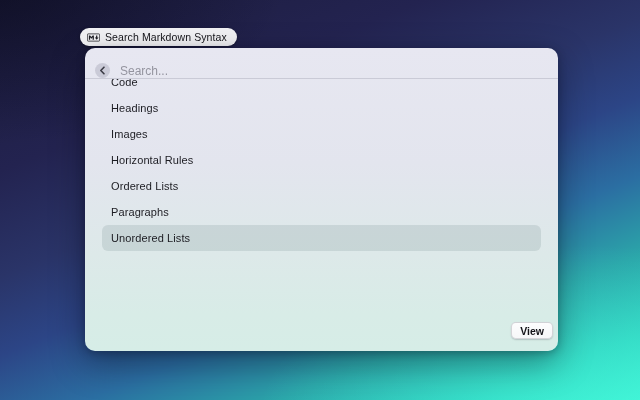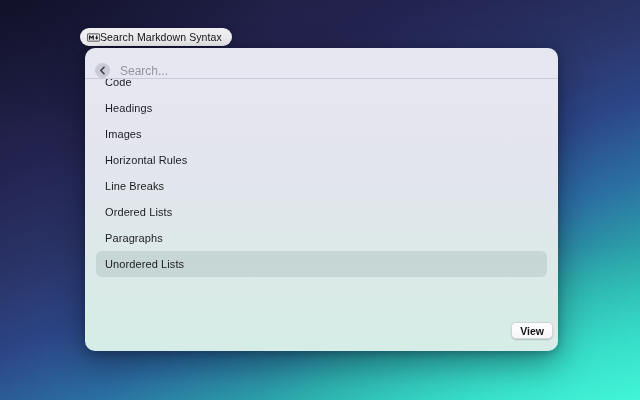--- a/index.html
+++ b/index.html
@@ -12,21 +12,21 @@
     position:relative;width:640px;height:400px;overflow:hidden;
     background:
       radial-gradient(95% 85% at 92% 108%, rgba(70,255,223,.50), rgba(70,255,223,0) 55%),
       radial-gradient(75% 65% at -2% -4%, rgba(4,4,18,.50), rgba(4,4,18,0) 62%),
       linear-gradient(158deg,#1c1c3c 0%,#232350 26%,#2a3468 42%,#2c4586 54%,#2b6ea2 66%,#2ba5a9 78%,#31d2c0 90%,#3eeed2 100%);
   }
 
   
   .pill{
     position:absolute;left:80px;top:28px;height:18px;
-    display:flex;align-items:center;
+    display:flex;align-items:center;gap:5px;
     padding:0 10px 0 7px;border-radius:10px;
     background:#f1f1f4;color:#141419;
     font-size:10.5px;font-weight:500;letter-spacing:.1px;
     box-shadow:0 1px 3px rgba(0,0,10,.35);
   }
   .pill .md-icon{display:flex;align-items:center;}
 
   
   .window{
     position:absolute;left:85px;top:48px;width:473px;height:303px;
@@ -47,21 +47,21 @@
     display:flex;align-items:center;justify-content:center;
     flex:0 0 auto;border:none;padding:0;cursor:default;
   }
   .search-input{
     margin-left:10px;flex:1;border:none;outline:none;background:transparent;
     font-family:"Liberation Sans", sans-serif;
     font-size:12px;color:#2a2a33;padding:0;
   }
   .search-input::placeholder{color:#94949f;opacity:1;}
 
-  .list{flex:1 1 auto;overflow:hidden;padding:0 11px;}
+  .list{flex:1 1 auto;overflow:hidden;padding:0 17px;}
   .row{
     height:26px;display:flex;align-items:center;
     padding:0 9px;border-radius:6px;
     font-size:11px;color:#1c1c22;letter-spacing:.1px;
   }
   .row:first-child{margin-top:-10px;}
   .row.selected{background:rgba(25,60,60,.11);}
 
   .footer{
     flex:0 0 29px;display:flex;align-items:center;justify-content:flex-end;
@@ -104,21 +104,20 @@
       </button>
       <input class="search-input" type="text" placeholder="Search..." style="">
     </div>
 
     <div class="list">
 
     <div class="row" style="">Code</div>
         <div class="row" style="">Headings</div>
         <div class="row" style="">Images</div>
         <div class="row" style="">Horizontal Rules</div>
-        <div class="row" style="">Line Breaks</div>
         <div class="row" style="">Ordered Lists</div>
         <div class="row" style="">Paragraphs</div>
         <div class="row selected" style="">Unordered Lists</div>
       </div>
 
     <div class="footer">
       <button class="view-btn">View</button>
     </div>
 
   </div>

